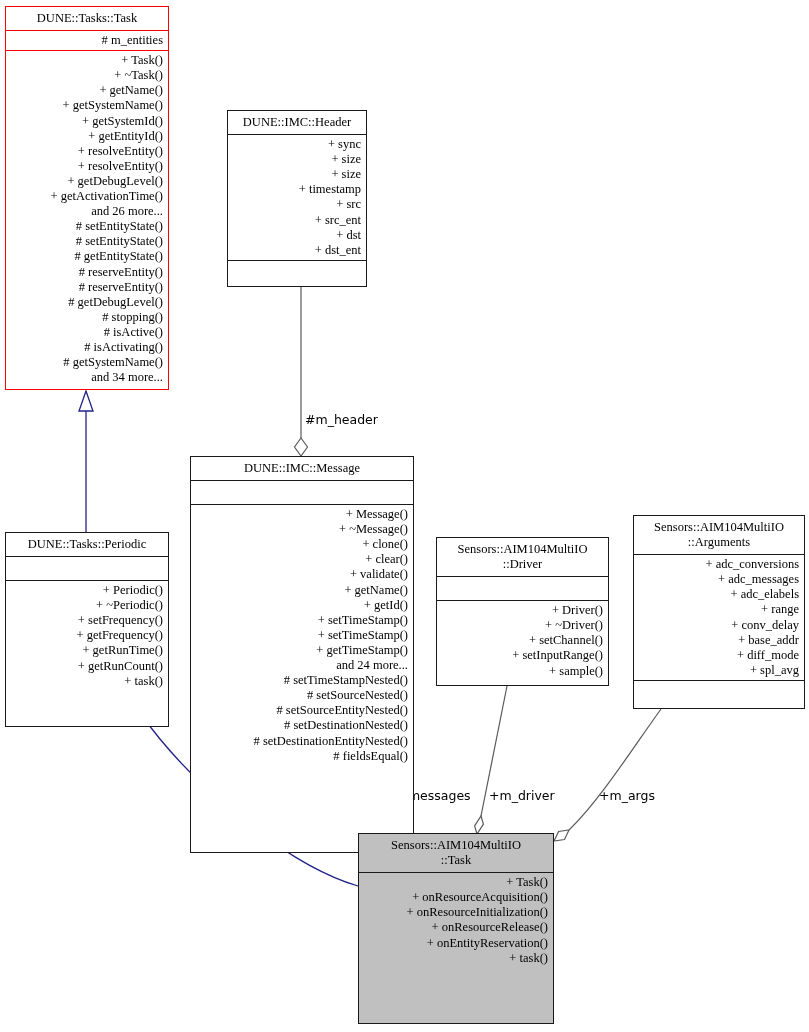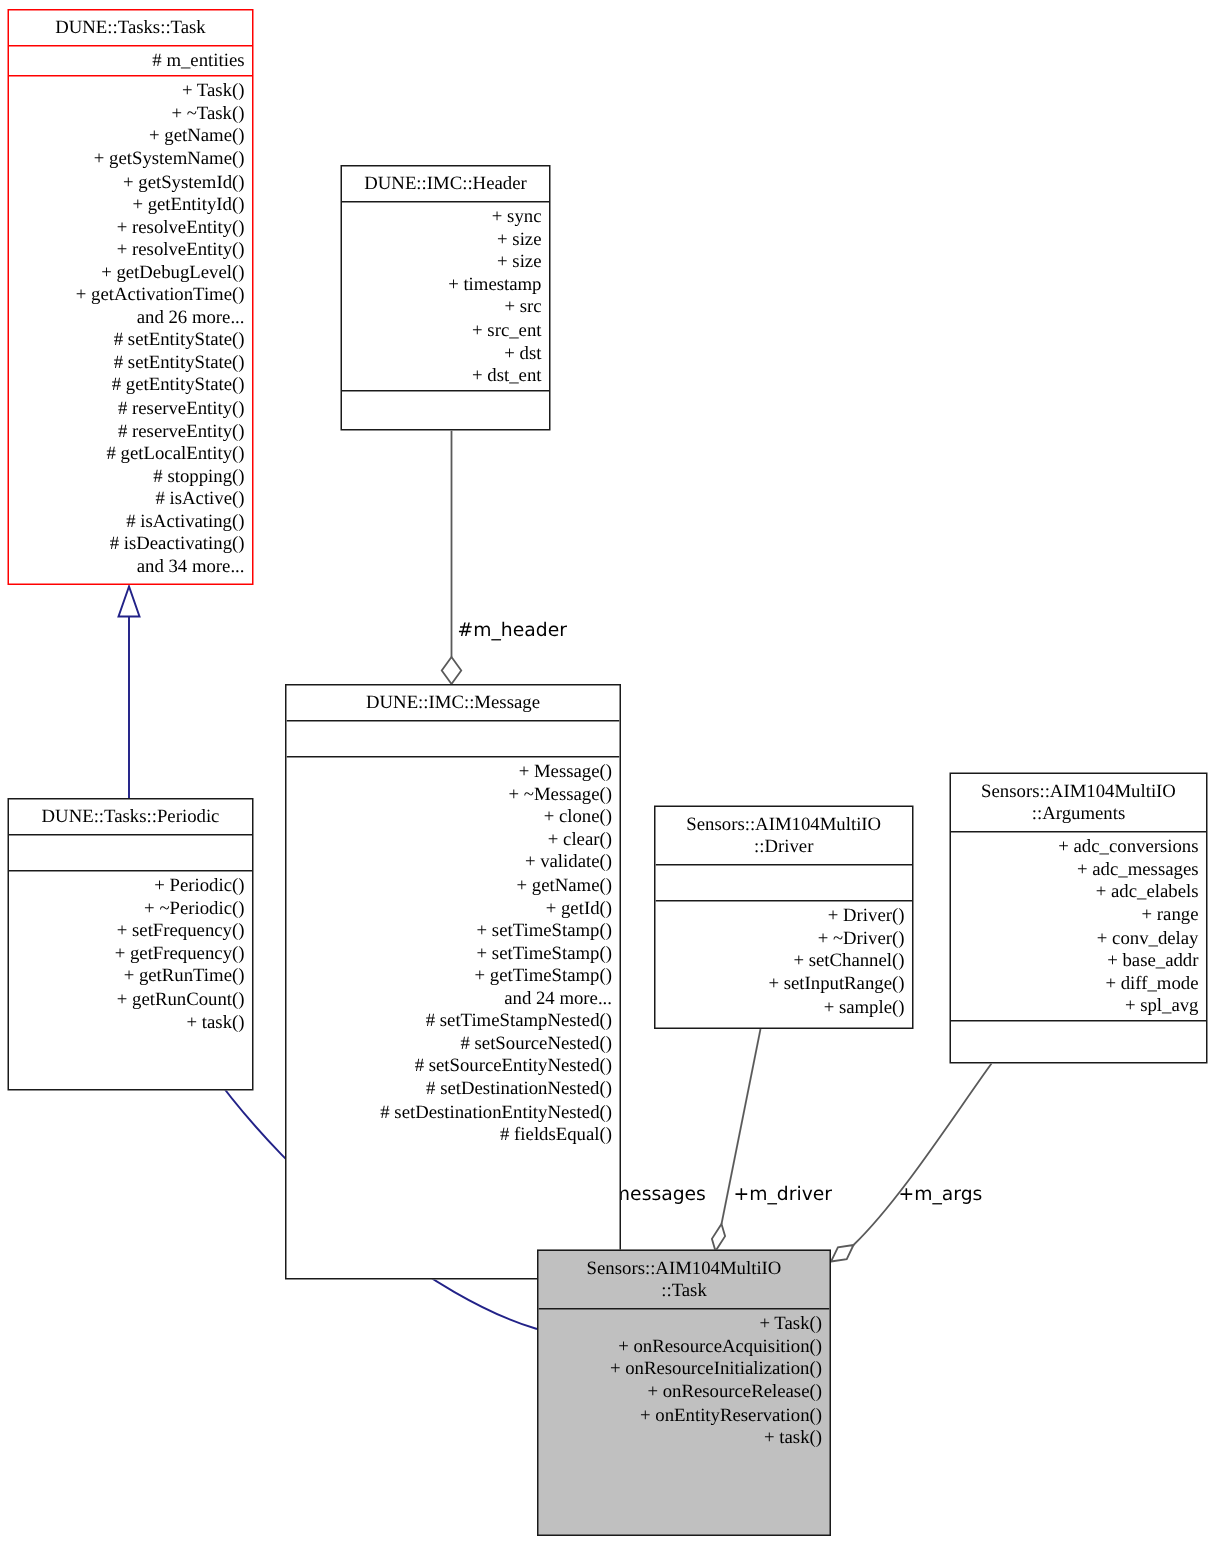--- a/index.html
+++ b/index.html
@@ -103,25 +103,25 @@
         <div class="member">+ resolveEntity()</div>
         <div class="member">+ resolveEntity()</div>
         <div class="member">+ getDebugLevel()</div>
         <div class="member">+ getActivationTime()</div>
         <div class="member">and 26 more...</div>
         <div class="member"># setEntityState()</div>
         <div class="member"># setEntityState()</div>
         <div class="member"># getEntityState()</div>
         <div class="member"># reserveEntity()</div>
         <div class="member"># reserveEntity()</div>
-        <div class="member"># getLocalEntity()</div>
+        <div class="member"># getDebugLevel()</div>
         <div class="member"># stopping()</div>
         <div class="member"># isActive()</div>
         <div class="member"># isActivating()</div>
-        <div class="member"># isDeactivating()</div>
+        <div class="member"># getSystemName()</div>
         <div class="member">and 34 more...</div>
       </div>
   </div>
 
   <div class="node" id="n-imc-header">
     <div class="compartment title">DUNE::IMC::Header</div>
     <div class="compartment members">
         <div class="member">+ sync</div>
         <div class="member">+ size</div>
         <div class="member">+ size</div>

